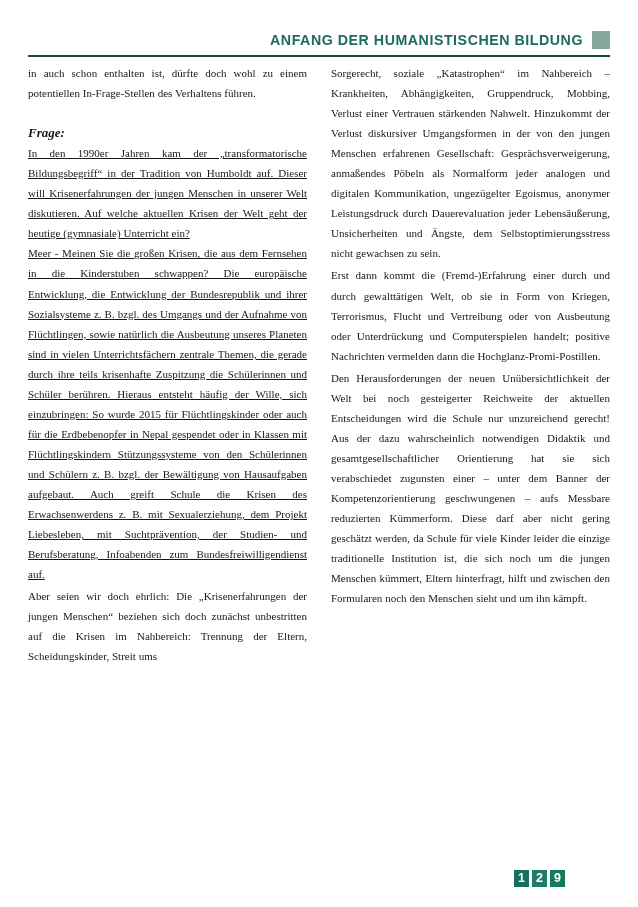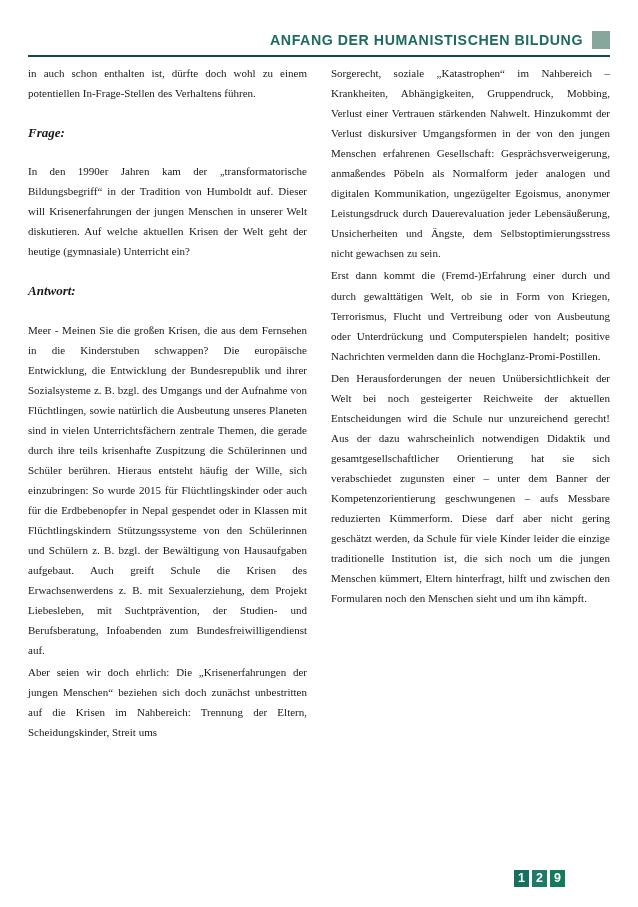--- a/index.html
+++ b/index.html
@@ -83,21 +83,22 @@
     text-justify: inter-word;
     font-size: 11px;
     line-height: 20.05px;
     hyphens: manual;
     word-spacing: 0.1px;
   }
   .para + .para {
     margin-top: 2px;
   }
   .para.tight-follow {
-    margin-top: 18px;
+    margin-top: 0;
+    text-decoration: underline;
   }
   .label {
     margin: 0;
     font-size: 13px;
     line-height: 20.05px;
     font-weight: 700;
     font-style: italic;
     text-align: left;
   }
   .label.spaced {
@@ -141,21 +142,20 @@
   <div class="head-rule"></div>
 
   <div class="columns">
 
     <div class="col">
       <p class="para">in auch schon enthalten ist, dürfte doch wohl zu einem potentiellen In-Frage-Stellen des Verhaltens führen.</p>
 
       <p class="label spaced">Frage:</p>
       <p class="para tight-follow">In den 1990er Jahren kam der „transformatorische Bildungsbegriff“ in der Tradition von Humboldt auf. Dieser will Krisenerfahrungen der jungen Menschen in unserer Welt diskutieren. Auf welche aktuellen Krisen der Welt geht der heutige (gymnasiale) Unterricht ein?</p>
 
-      <p class="label spaced">Antwort:</p>
       <p class="para tight-follow">Meer - Meinen Sie die großen Krisen, die aus dem Fernsehen in die Kinderstuben schwappen? Die europäische Entwicklung, die Entwicklung der Bundesrepublik und ihrer Sozialsysteme z. B. bzgl. des Umgangs und der Aufnahme von Flüchtlingen, sowie natürlich die Ausbeutung unseres Planeten sind in vielen Unterrichtsfächern zentrale Themen, die gerade durch ihre teils krisenhafte Zuspitzung die Schülerinnen und Schüler berühren. Hieraus entsteht häufig der Wille, sich einzubringen: So wurde 2015 für Flüchtlingskinder oder auch für die Erdbebenopfer in Nepal gespendet oder in Klassen mit Flüchtlingskindern Stützungssysteme von den Schülerinnen und Schülern z. B. bzgl. der Bewältigung von Hausaufgaben aufgebaut. Auch greift Schule die Krisen des Erwachsenwerdens z. B. mit Sexualerziehung, dem Projekt Liebesleben, mit Suchtprävention, der Studien- und Berufsberatung, Infoabenden zum Bundesfreiwilligendienst auf.</p>
 
       <p class="para">Aber seien wir doch ehrlich: Die „Krisenerfahrungen der jungen Menschen“ beziehen sich doch zunächst unbestritten auf die Krisen im Nahbereich: Trennung der Eltern, Scheidungskinder, Streit ums</p>
     </div>
 
     <div class="col">
       <p class="para">Sorgerecht, soziale „Katastrophen“ im Nahbereich – Krankheiten, Abhängigkeiten, Gruppendruck, Mobbing, Verlust einer Vertrauen stärkenden Nahwelt. Hinzukommt der Verlust diskursiver Umgangsformen in der von den jungen Menschen erfahrenen Gesellschaft: Gesprächsverweigerung, anmaßendes Pöbeln als Normalform jeder analogen und digitalen Kommunikation, ungezügelter Egoismus, anonymer Leistungsdruck durch Dauerevaluation jeder Lebensäußerung, Unsicherheiten und Ängste, dem Selbstoptimierungsstress nicht gewachsen zu sein.</p>
       <p class="para">Erst dann kommt die (Fremd-)Erfahrung einer durch und durch gewalttätigen Welt, ob sie in Form von Kriegen, Terrorismus, Flucht und Vertreibung oder von Ausbeutung oder Unterdrückung und Computerspielen handelt; positive Nachrichten vermelden dann die Hochglanz-Promi-Postillen.</p>
       <p class="para last-line-left">Den Herausforderungen der neuen Unübersichtlichkeit der Welt bei noch gesteigerter Reichweite der aktuellen Entscheidungen wird die Schule nur unzureichend gerecht! Aus der dazu wahrscheinlich notwendigen Didaktik und gesamtgesellschaftlicher Orientierung hat sie sich verabschiedet zugunsten einer – unter dem Banner der Kompetenzorientierung geschwungenen – aufs Messbare reduzierten Kümmerform. Diese darf aber nicht gering geschätzt werden, da Schule für viele Kinder leider die einzige traditionelle Institution ist, die sich noch um die jungen Menschen kümmert, Eltern hinterfragt, hilft und zwischen den Formularen noch den Menschen sieht und um ihn kämpft.</p>
     </div>

